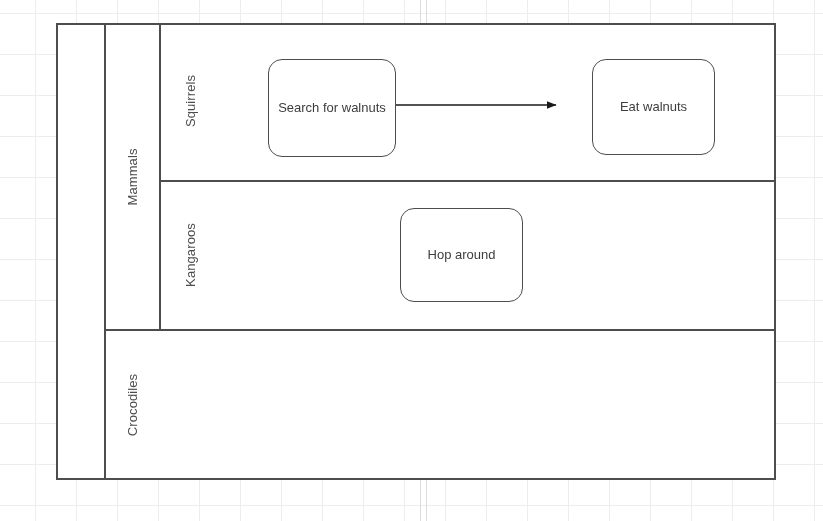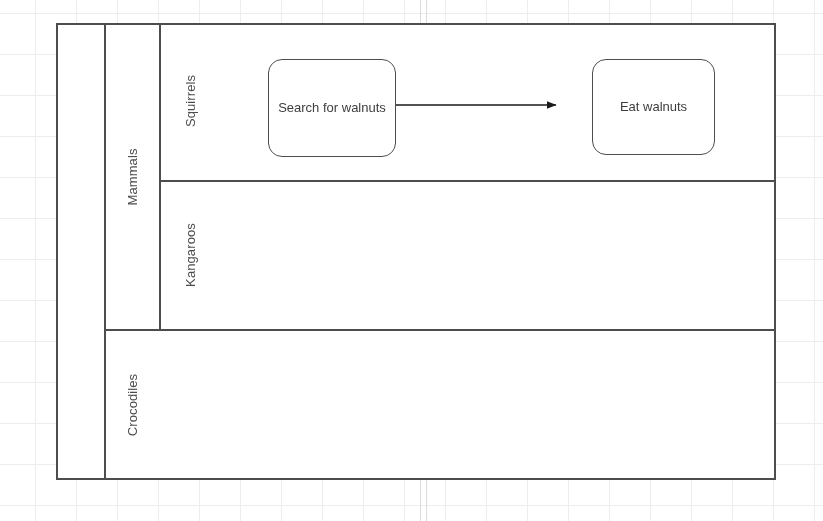--- a/index.html
+++ b/index.html
@@ -125,15 +125,16 @@
         <path d="M0,0 L10,4 L0,8 z" fill="#1a1a1a"></path>
       </marker>
     </defs>
     <line x1="396" y1="105" x2="556" y2="105" stroke="#1a1a1a" stroke-width="1.6" marker-end="url(#arrowhead)"></line>
   </svg>
 
   <div class="node" style="left:268px; top:59px; width:128px; height:98px;">Search for walnuts</div>
 
   <div class="node" style="left:556px; top:59px; width:123px; height:96px;margin-left:36px;">Eat walnuts</div>
 
+  <div class="node" style="left:400px; top:208px; width:123px; height:94px;">Hop around</div>
 
 
 </div>
 
 </body></html>

